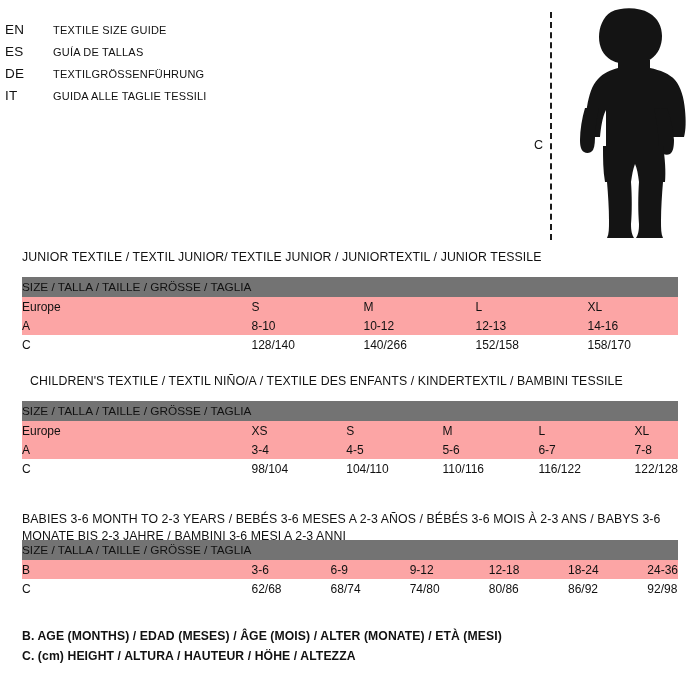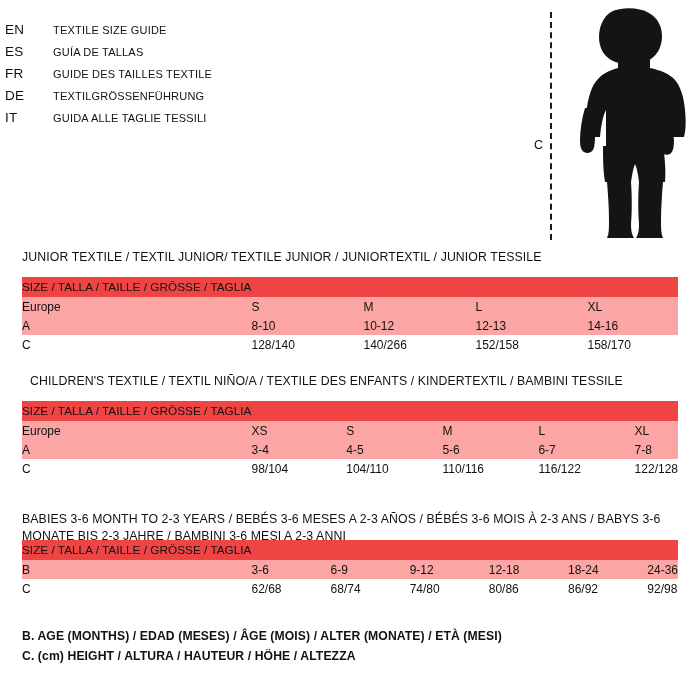--- a/index.html
+++ b/index.html
@@ -95,21 +95,21 @@
     border-collapse: collapse;
     font-size: 12px;
   }
   .size-table td {
     padding: 0;
     height: 19px;
     vertical-align: middle;
     white-space: nowrap;
   }
   .row-head td {
-    background: #ef4444;
+    background: #737373;
     font-size: 11.8px;
     font-weight: normal;
     color: #111;
     height: 20px;
   }
   .row-alt td {
     background: #fca5a5;
   }
   .row-plain td {
     background: #ffffff;
@@ -144,24 +144,20 @@
   <div class="lang-block">
     <div class="lang-row">
       <div class="lang-code">EN</div>
       <div class="lang-title">TEXTILE SIZE GUIDE</div>
     </div>
     <div class="lang-row">
       <div class="lang-code">ES</div>
       <div class="lang-title">GUÍA DE TALLAS</div>
     </div>
     <div class="lang-row">
-      <div class="lang-code">FR</div>
-      <div class="lang-title">GUIDE DES TAILLES TEXTILE</div>
-    </div>
-    <div class="lang-row">
       <div class="lang-code">DE</div>
       <div class="lang-title">TEXTILGRÖSSENFÜHRUNG</div>
     </div>
     <div class="lang-row">
       <div class="lang-code">IT</div>
       <div class="lang-title">GUIDA ALLE TAGLIE TESSILI</div>
     </div>
   </div>
 
   <div class="figure-area">

